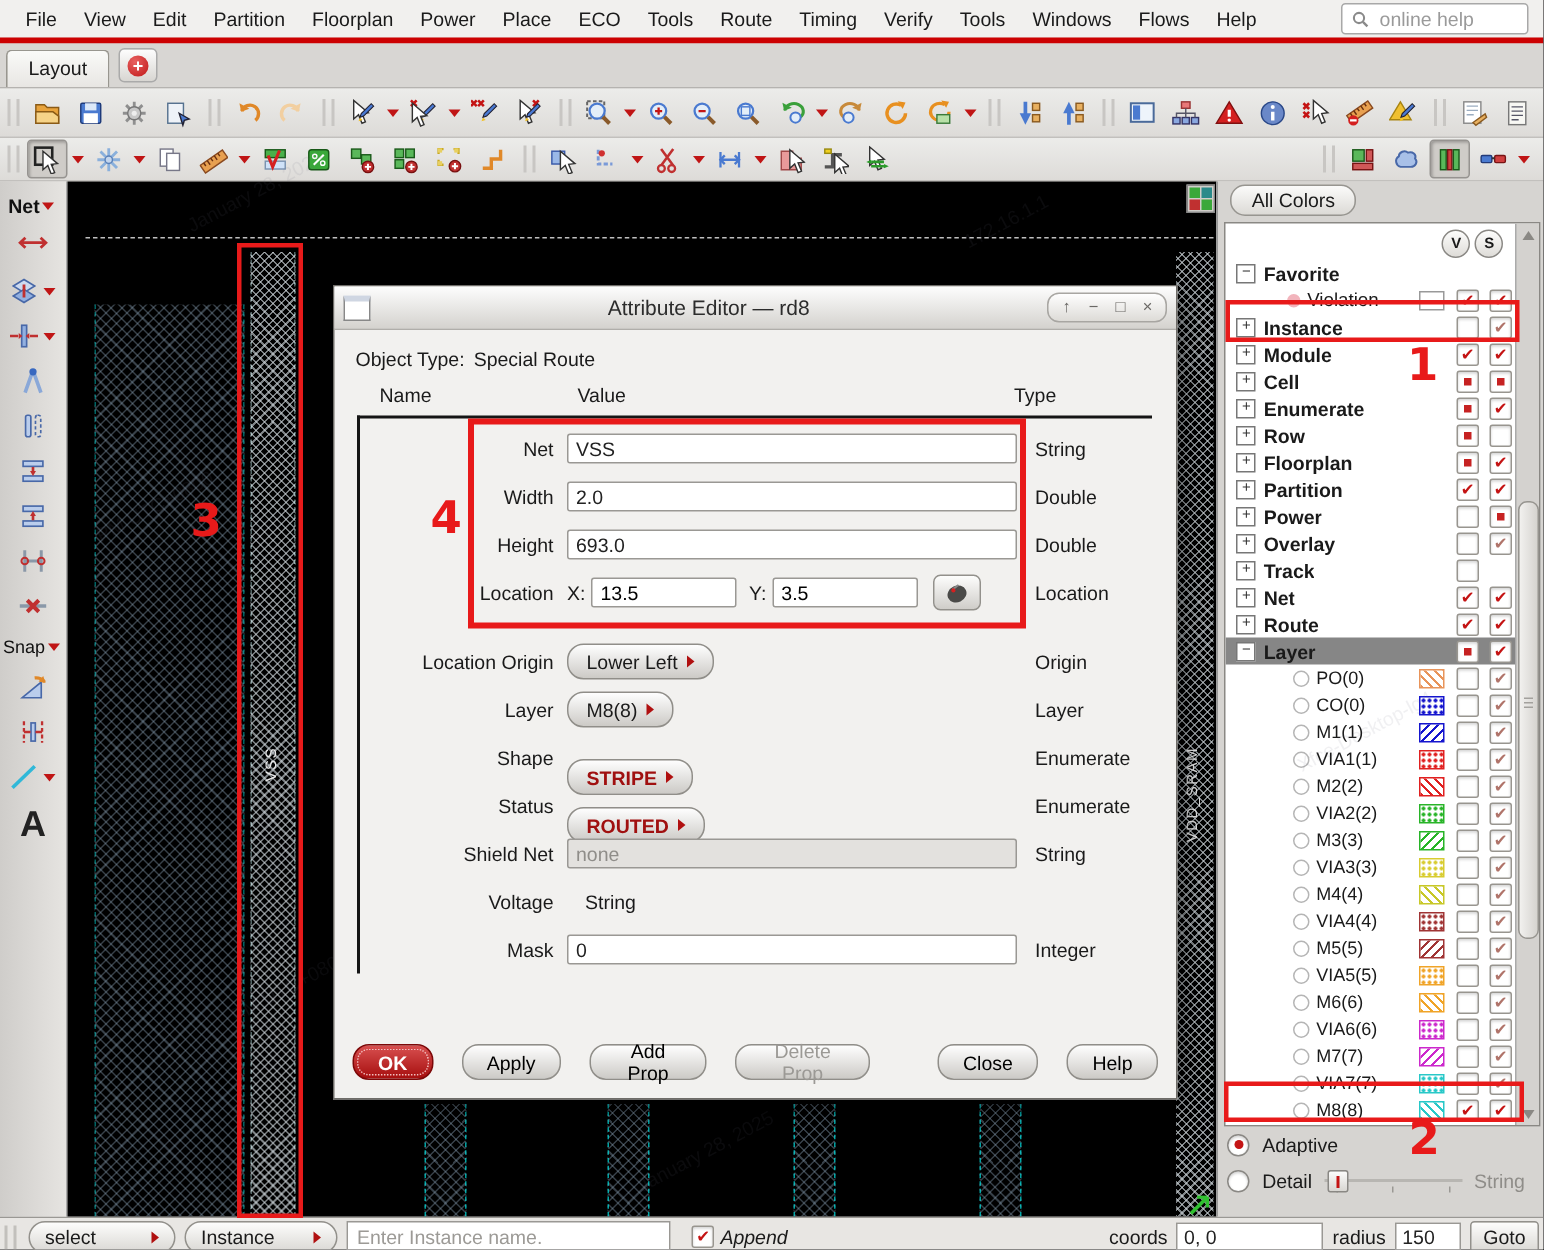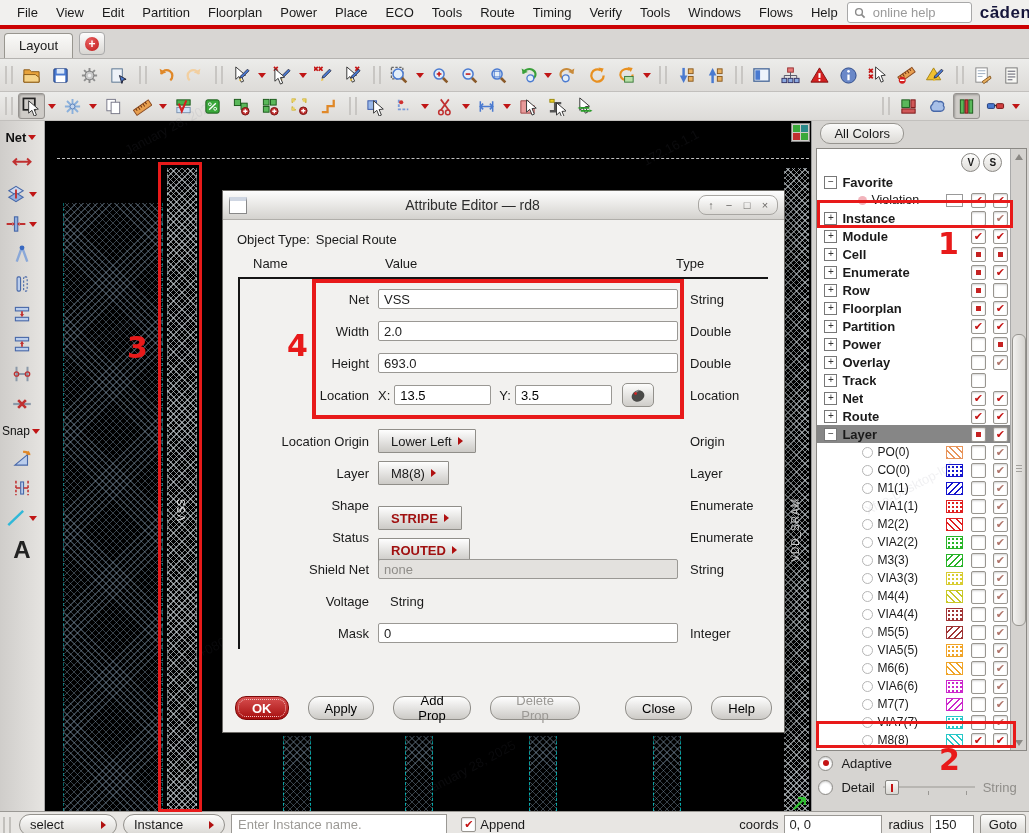--- a/index.html
+++ b/index.html
@@ -1,19 +1,19 @@
 <!DOCTYPE html>
 <html><head>
 <meta charset="utf-8">
 <style>
   html,body{margin:0;padding:0;background:#555;}
   body{width:1029px;height:833px;overflow:hidden;font-family:"Liberation Sans","DejaVu Sans",sans-serif;font-size:13px;color:#1a1a1a;}
   .app{position:relative;width:1029px;height:833px;background:#e2e0dd;overflow:hidden;}
   
-  .menubar{height:25px;background:#f1f0ee;display:flex;align-items:center;padding-left:8px;}
+  .menubar{height:25px;background:#f1f0ee;display:flex;align-items:center;padding-left:8px;gap:47px;}
   .mitem{padding:3px 9px;cursor:default;}
   .msearch{margin-left:auto;display:flex;align-items:center;gap:5px;background:#fff;border:1px solid #a8a8a8;border-radius:3px;height:19px;padding:0 6px;width:118px;}
   .msearch input{border:none;outline:none;width:90px;font-size:13px;color:#333;background:transparent;font-family:inherit;}
   .msearch input::placeholder{color:#9a9a9a;}
   .logo{font-weight:bold;font-size:17px;color:#15153a;letter-spacing:.5px;padding:0 10px 0 8px;}
   .redline{height:4px;background:#cc0102;}
   
   .tabbar{height:29px;background:#d8d6d3;display:flex;align-items:flex-end;padding-left:4px;border-bottom:1px solid #b5b3b0;}
   .tab{background:linear-gradient(#fafaf8,#e8e6e3);border:1px solid #98968f;border-bottom:none;border-radius:4px 4px 0 0;padding:4px 14px 5px;font-size:13px;}
   .plusbtn{margin:0 0 3px 6px;width:24px;height:21px;background:linear-gradient(#fdfdfd,#d8d6d2);border:1px solid #aaa;border-radius:4px;display:flex;align-items:center;justify-content:center;}
@@ -106,21 +106,21 @@
   .arow{display:flex;align-items:center;height:32px;padding-left:18px;}
   .arow.gap{margin-top:14px;}
   .alabel{width:128px;text-align:right;margin-right:9px;flex:none;font-size:13px;}
   .avals{width:300px;display:flex;align-items:center;flex:none;}
   .atype{margin-left:12px;font-size:13px;}
   .ainput{width:100%;height:20px;border:1px solid #9a9894;border-radius:2px;background:#fff;padding:0 5px;font-size:13px;font-family:inherit;color:#222;box-sizing:border-box;}
   .ainput:disabled{background:#e3e1de;color:#8f8d89;}
   .xystub{font-size:13px;margin:0 4px 0 0;}
   .xyinput{width:97px;height:20px;border:1px solid #9a9894;border-radius:2px;background:#fff;padding:0 5px;font-size:13px;font-family:inherit;box-sizing:border-box;}
   .mousebtn{margin-left:10px;width:30px;height:22px;background:linear-gradient(#fdfdfc,#cfcdc9);border:1px solid #93918c;border-radius:5px;display:flex;align-items:center;justify-content:center;}
-  .pill{display:inline-flex;align-items:center;background:linear-gradient(#fefefe,#cccac6);border:1px solid #908e89;border-radius:1px;height:22px;padding:0 12px;font-size:13px;}
+  .pill{display:inline-flex;align-items:center;background:linear-gradient(#fefefe,#cccac6);border:1px solid #908e89;border-radius:11px;height:22px;padding:0 12px;font-size:13px;}
   .pill.accent{color:#a01010;font-weight:bold;margin-top:26px;}
   .dbuttons{position:absolute;left:0;right:0;bottom:12px;display:flex;align-items:center;padding:0 12px;gap:19px;}
   .dbtn{background:linear-gradient(#fefefe,#cccac6);border:1px solid #908e89;border-radius:11px;height:24px;padding:0 16px;font-size:13px;font-family:inherit;display:flex;align-items:center;}
   .dbtn.primary{background:linear-gradient(#d85050,#a60e0e);color:#fff;font-weight:bold;border:1px solid #7c0808;outline:1px dotted #f2c0c0;outline-offset:-4px;}
   .dbtn.disabled{color:#9b9995;}
   .dbtn.close{margin-left:26px;}
   
   .ann{position:absolute;border:3px solid #e81a1a;z-index:60;pointer-events:none;}
   .annnum{position:absolute;color:#e81a1a;font-weight:bold;font-size:30px;z-index:61;pointer-events:none;font-family:"DejaVu Sans",sans-serif;}
   .wm{position:absolute;color:rgba(110,110,130,.10);font-size:13px;transform:rotate(-28deg);z-index:5;pointer-events:none;white-space:nowrap;}
@@ -1177,21 +1177,21 @@
     <span class="grip"></span>
     <span class="sbtn" style="width:76px;justify-content:space-between;">
         <span>select</span>
         <span class="rarrow"></span>
       </span>
     <span class="sbtn" style="width:80px;justify-content:space-between;">
         <span>Instance</span>
         <span class="rarrow"></span>
       </span>
     <input class="sinput" style="max-width: 400px;" placeholder="Enter Instance name.">
-    <span style="display:flex;align-items:center;gap:4px;margin-left:8px;">
+    <span style="display:flex;align-items:center;gap:4px;margin-left:8px;font-style:italic;">
       <span class="cb check"></span>
       <span>Append</span>
     </span>
     <span style="flex:1;"></span>
     <span>coords</span>
     <input class="nfield" style="width: 88px;" value="0, 0">
     <span>radius</span>
     <input class="nfield" style="width: 34px;" value="150">
     <span class="gotobtn">Goto</span>
   </div>

